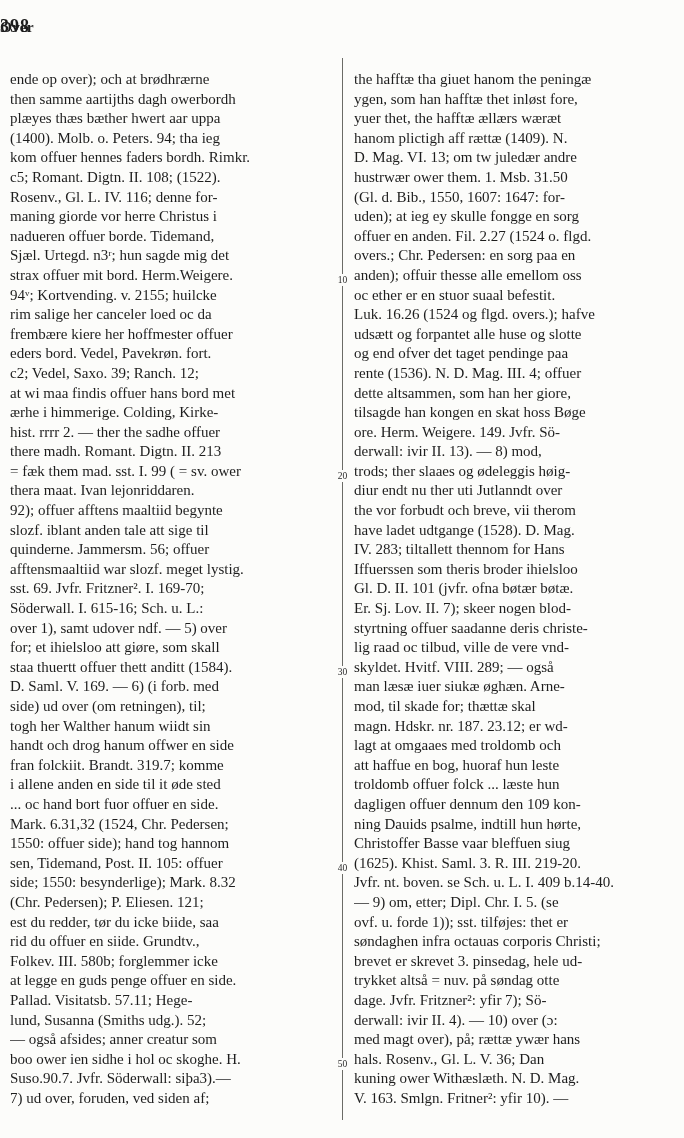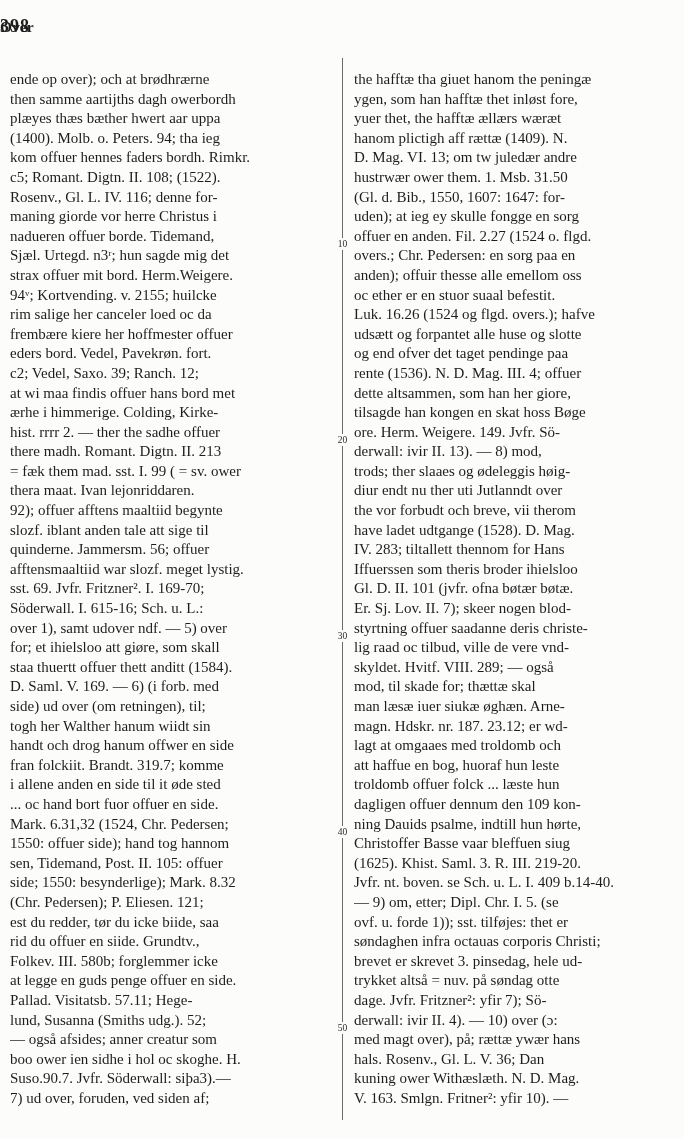--- a/index.html
+++ b/index.html
@@ -75,20 +75,21 @@
   .gutter-marker {
     position: absolute;
     left: 333px;
     width: 19px;
     text-align: center;
     font-size: 9.5px;
     line-height: 12px;
     background: #fcfcfa;
     color: #2a2a2a;
     font-family: "Liberation Serif", serif;
+    margin-top: 36px;
   }
 </style>
 </head>
 <body>
 
 <div class="page">
   <div class="header">
     <span class="pageno">398</span>
     <span class="running-head">Over</span>
   </div>
@@ -176,22 +177,22 @@
         <div class="line">diur endt nu ther uti Jutlanndt over</div>
         <div class="line">the vor forbudt och breve, vii therom</div>
         <div class="line">have ladet udtgange (1528). D. Mag.</div>
         <div class="line">IV. 283; tiltallett thennom for Hans</div>
         <div class="line">Iffuerssen som theris broder ihielsloo</div>
         <div class="line">Gl. D. II. 101 (jvfr. ofna bøtær bøtæ.</div>
         <div class="line">Er. Sj. Lov. II. 7); skeer nogen blod-</div>
         <div class="line">styrtning offuer saadanne deris christe-</div>
         <div class="line">lig raad oc tilbud, ville de vere vnd-</div>
         <div class="line">skyldet. Hvitf. VIII. 289; — også</div>
+        <div class="line">man læsæ iuer siukæ øghæn. Arne-</div>
         <div class="line">mod, til skade for; thættæ skal</div>
-        <div class="line">man læsæ iuer siukæ øghæn. Arne-</div>
         <div class="line">magn. Hdskr. nr. 187. 23.12; er wd-</div>
         <div class="line">lagt at omgaaes med troldomb och</div>
         <div class="line">att haffue en bog, huoraf hun leste</div>
         <div class="line">troldomb offuer folck ... læste hun</div>
         <div class="line">dagligen offuer dennum den 109 kon-</div>
         <div class="line">ning Dauids psalme, indtill hun hørte,</div>
         <div class="line">Christoffer Basse vaar bleffuen siug</div>
         <div class="line">(1625). Khist. Saml. 3. R. III. 219-20.</div>
         <div class="line">Jvfr. nt. boven. se Sch. u. L. I. 409 b.14-40.</div>
         <div class="line">— 9) om, etter; Dipl. Chr. I. 5. (se</div>

